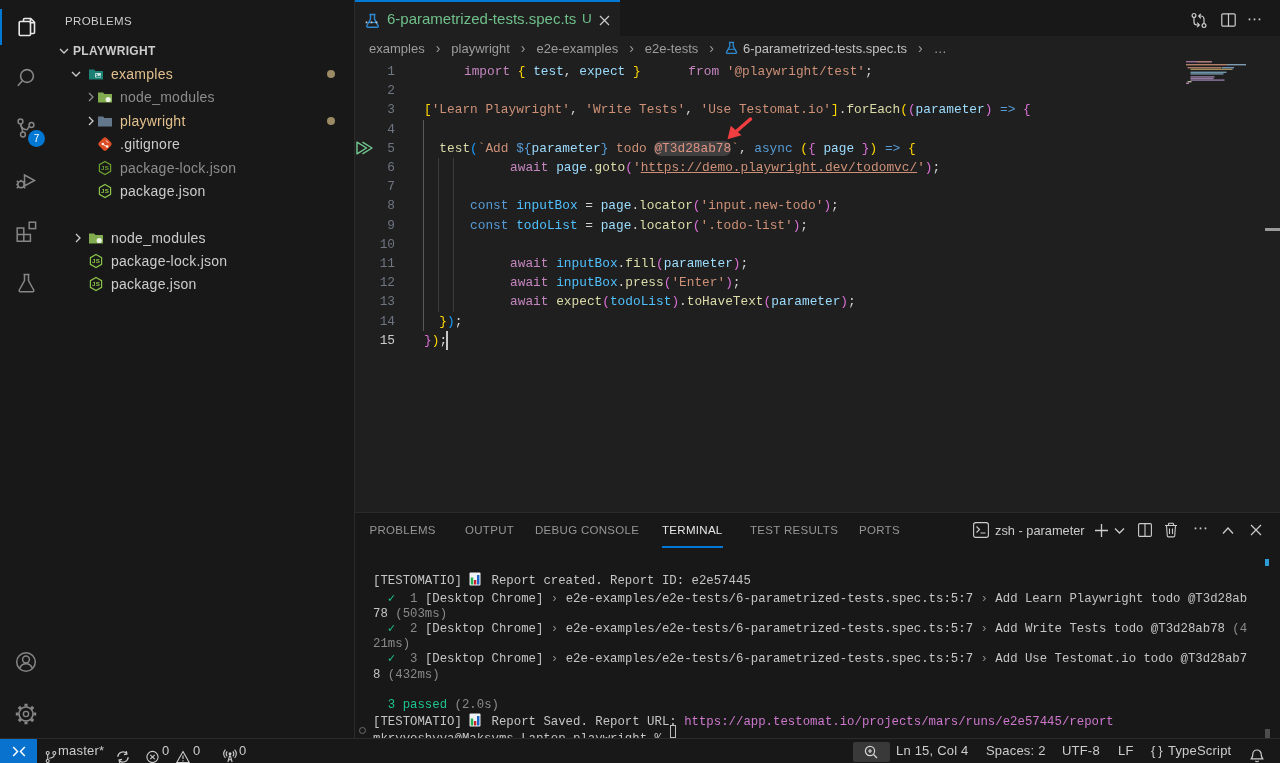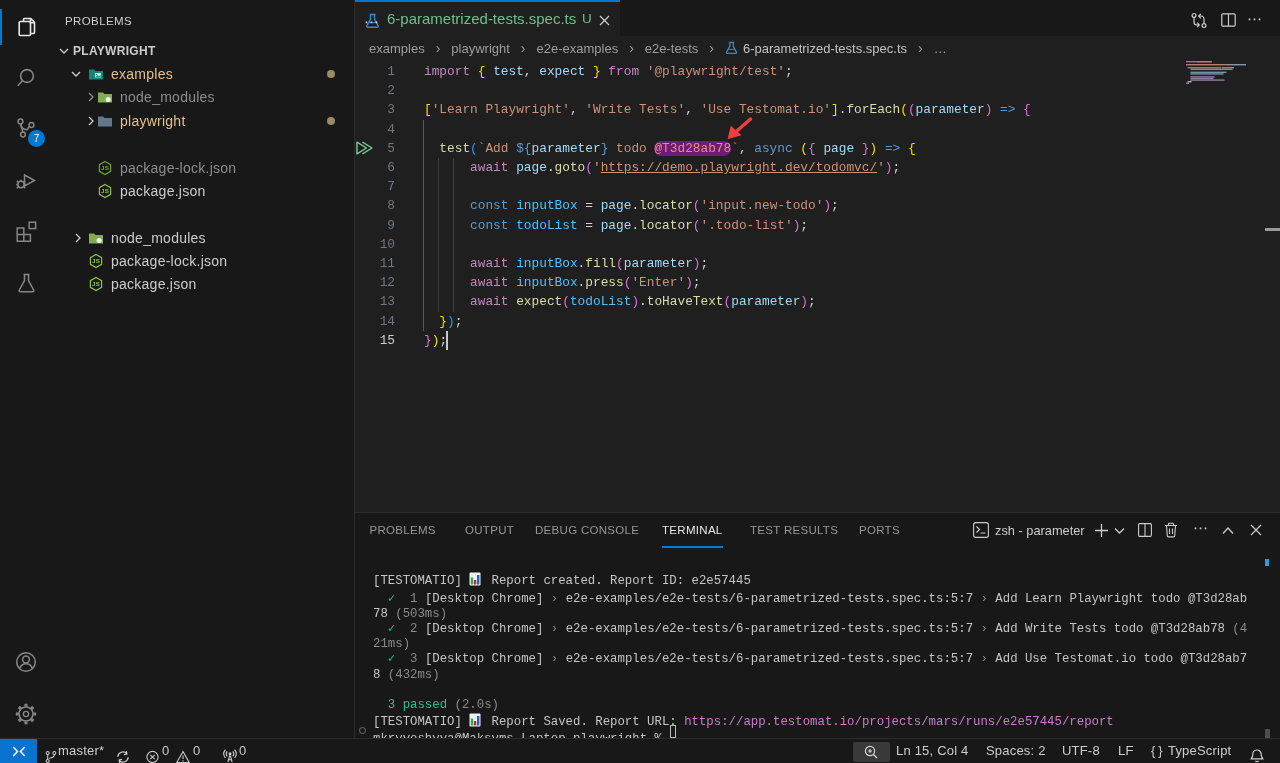--- a/index.html
+++ b/index.html
@@ -15,30 +15,30 @@
   .dim { color:#8c8c8c; }
   .mod { color:#e2c08d; }
   .chev { position:absolute; width:16px; height:16px; top:4px; }
   
   #editor { left:355px; top:0; width:925px; height:512px; background:#1f1f1f; }
   #tabbar { left:355px; top:0; width:925px; height:36px; background:#181818; }
   #tab1 { left:355px; top:0; width:265px; height:36px; background:#1f1f1f; border-top:2px solid #0078d4; }
   #breadcrumb { left:355px; top:36px; width:925px; height:24px; background:#1f1f1f; color:#9d9d9d; font-size:13px; line-height:24px; white-space:nowrap; }
   #gutter { left:355px; top:62px; width:40px; text-align:right; font-family:"Liberation Mono", monospace; font-size:12.8px; line-height:19.2px; color:#6e7681; white-space:pre; }
   #code { left:424px; top:62px; font-family:"Liberation Mono", monospace; font-size:12.8px; line-height:19.2px; color:#d4d4d4; white-space:pre; }
-  #code .pk { color:#c586c0; }
+  #code .pk { color:#c586c0;margin-left:40px; }
   #code .bl { color:#569cd6; }
   #code .st { color:#ce9178; }
   #code .fn { color:#dcdcaa; }
   #code .vr { color:#9cdcfe; } #code .vc { color:#4fc1ff;text-align:center; }
   #code .b1 { color:#ffd700; }
   #code .b2 { color:#da70d6; }
   #code .b3 { color:#179fff; }
   #code .lnk { text-decoration:underline; }
-  #code .tag { background:#701a75; color:#de9181; border-radius:7px; }
+  #code .tag { background:#404040; color:#de9181; border-radius:7px; }
   .guide { position:absolute; width:1px; background:#3c3c3c; }
   
   #panel { left:355px; top:512px; width:925px; height:226px; background:#181818; border-top:1px solid #2b2b2b; }
   .ptab { position:absolute; top:0; height:34px; line-height:34px; font-size:11.5px; color:#969696; letter-spacing:0.3px; }
   #term { left:373px; top:572.4px; font-family:"Liberation Mono", monospace; font-size:12.35px; line-height:15.2px; color:#c5c5c5; white-space:pre; }
   #term .dm { color:#8a8a8a; }
   #term .gr { color:#1dc490; }
   #term .mg { color:#cd78cd; }
   #term .ck { display:inline-block; width:7.41px; }
   #term .emo { display:inline-block; width:14.82px; vertical-align:-2px; }
@@ -241,20 +241,30 @@
       <svg class="chev" style="left:35px" viewBox="0 0 16 16" fill="none" stroke="#cccccc" stroke-width="1.3">
           <path d="M6 4 l4 4 -4 4"></path>
         </svg>
       <svg class="chev" style="left:49px" viewBox="0 0 16 16">
           <path d="M1 3.5 h5 l1.5 1.5 h7.5 v8.5 h-14 z" fill="#64788c"></path>
         </svg>
       <span class="mod" style="position:absolute;left:72px">playwright</span>
       <div class="abs" style="left:279px;top:8px;width:8px;height:8px;border-radius:50%;background:#9b8b64"></div>
     </div>
 
+    <div class="row" style="top:132.2px">
+      <svg class="chev" style="left:49px" viewBox="0 0 16 16">
+          <rect x="2.6" y="2.6" width="10.8" height="10.8" rx="2.4" transform="rotate(45 8 8)" fill="#dd4c23"></rect>
+          <circle cx="5.8" cy="8" r="1.2" fill="#fff"></circle>
+          <circle cx="10.2" cy="10.5" r="1.2" fill="#fff"></circle>
+          <path d="M6.6 8.8 l2.6 1.4" stroke="#fff" stroke-width="1"></path>
+          <path d="M9 4.5 l2.3 2.3" stroke="#fff" stroke-width="1"></path>
+        </svg>
+      <span style="position:absolute;left:72px">.gitignore</span>
+    </div>
 
     <div class="row" style="top:155.6px">
       <svg class="chev" style="left:49px" viewBox="0 0 16 16" fill="none">
           <path d="M8 1.5 l5.6 3.2 v6.6 L8 14.5 l-5.6-3.2 V4.7 Z" stroke="#6ca032" stroke-width="1.2"></path>
           <text x="8" y="10.4" font-size="6.2" font-weight="bold" fill="#6ca032" text-anchor="middle" font-family="Liberation Sans">JS</text>
         </svg>
       <span class="dim" style="position:absolute;left:72px">package-lock.json</span>
     </div>
 
     <div class="row" style="top:179px">

